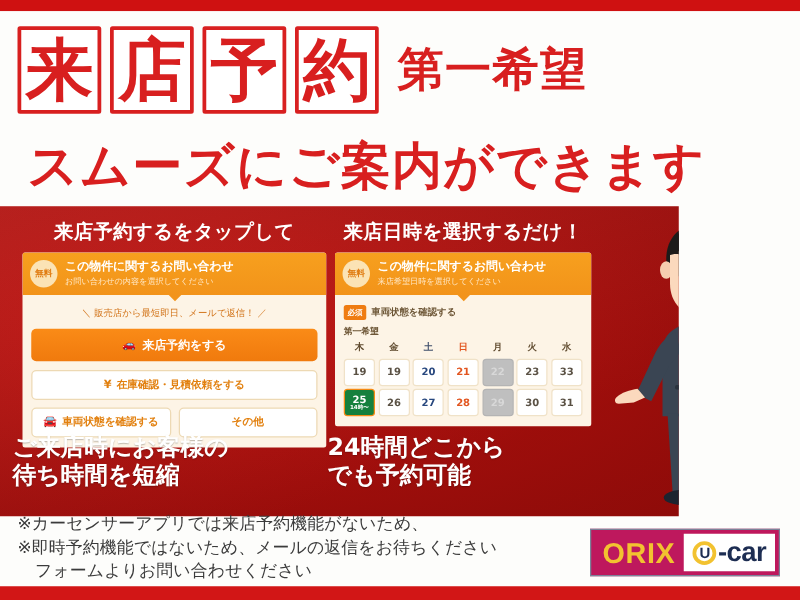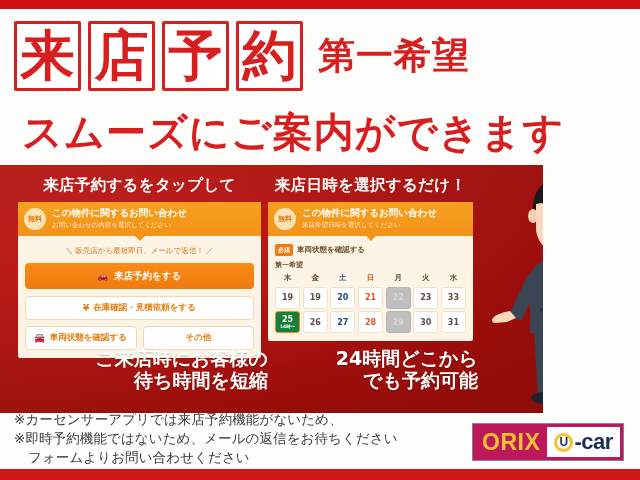--- a/index.html
+++ b/index.html
@@ -126,21 +126,21 @@
     font-family:"DejaVu Sans","Liberation Sans",sans-serif;
   }
   .cell.sat{color:#27477e;}
   .cell.sun{color:#e2551f;}
   .cell.disabled{background:#bfbfbf;border-color:#b4b4b4;color:#d8d8d8;}
   .cell.selected{background:#15803d;border-color:#f58a14;color:#ffffff;}
   .cell .sub{font-size:4.5px;font-weight:bold;line-height:1;margin-top:.5px;}
 
   
   .caption{
-    position:absolute;color:#ffffff;font-weight:bold;text-align:right;
+    position:absolute;color:#ffffff;font-weight:bold;text-align:left;
     font-size:19px;line-height:1.18;white-space:nowrap;
     text-shadow:0 1px 1px rgba(0,0,0,.25);
     font-family:"DejaVu Sans","Liberation Sans",sans-serif;
   }
   .cap-left{left:10px;top:182px;width:258px;}
   .cap-right{left:262px;top:182px;width:216px;}
 
   
   .man{position:absolute;left:488px;top:6px;width:150px;height:242px;}
 

